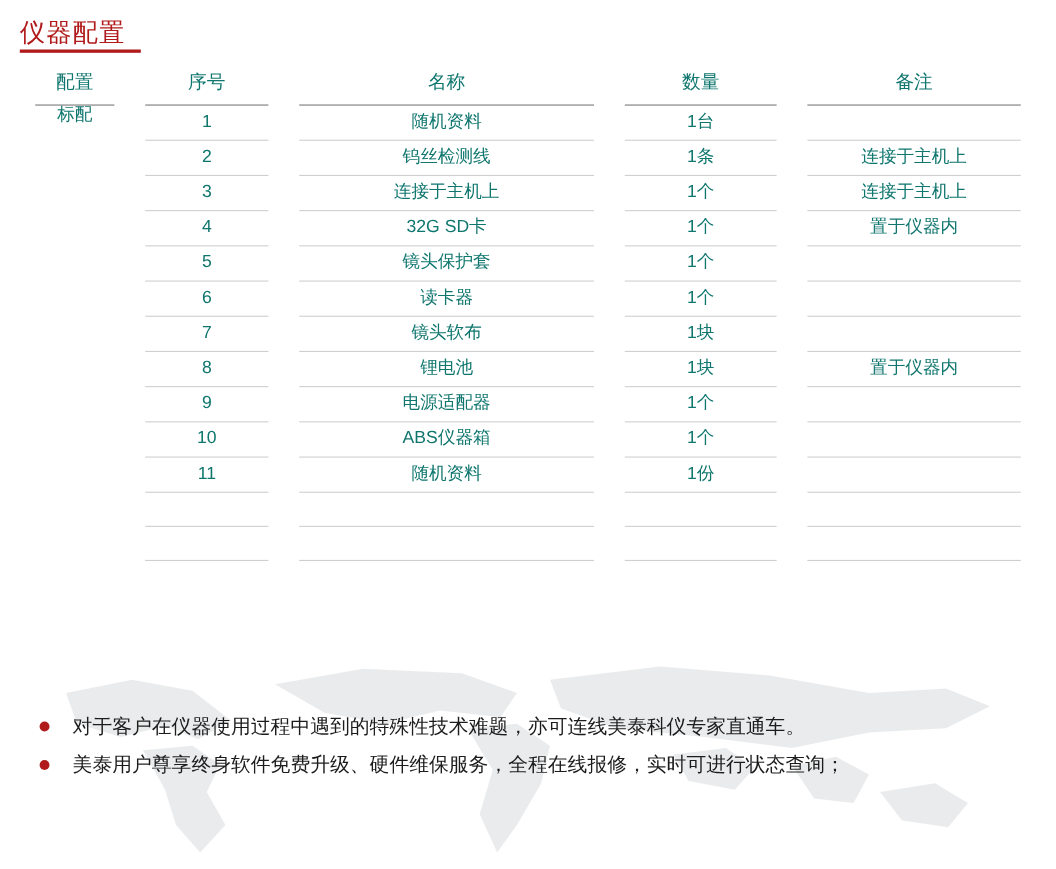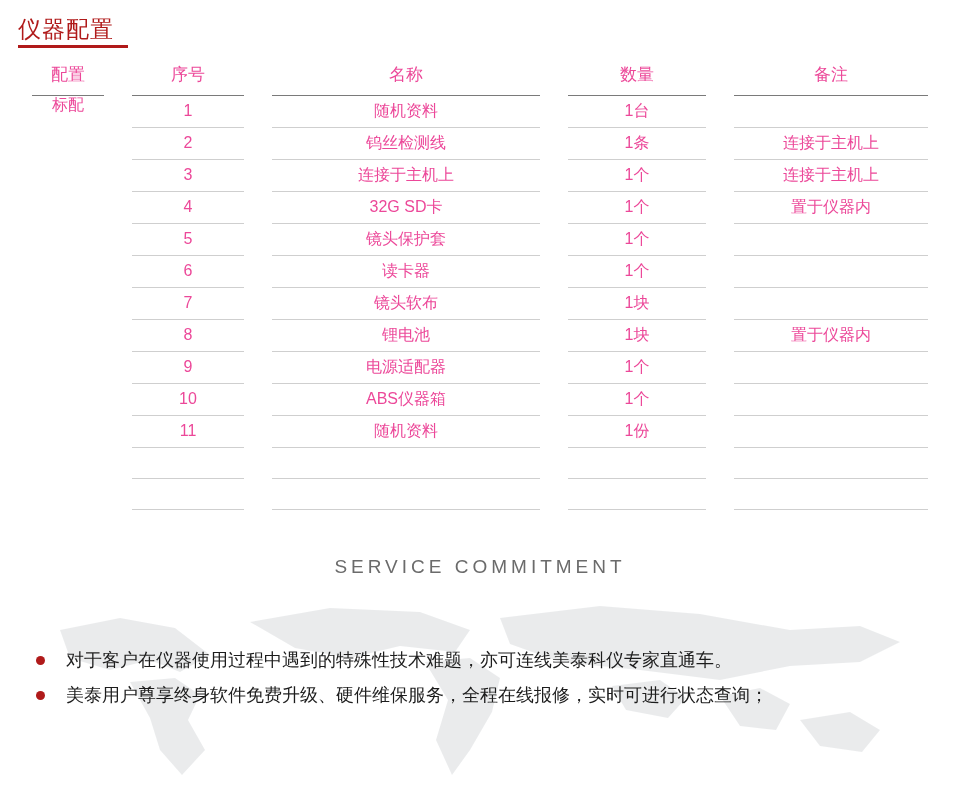--- a/index.html
+++ b/index.html
@@ -48,21 +48,21 @@
   .config-table col.c1 { width: 140px; }
   .config-table col.c2 { width: 296px; }
   .config-table col.c3 { width: 166px; }
   .config-table col.c4 { width: 222px; }
 
   .config-table th,
   .config-table td {
     text-align: center;
     vertical-align: middle;
     font-size: 16px;
-    color: #ec4899;
+    color: #0f766e;
     padding: 0;
     height: 31px;
     background-clip: padding-box;
   }
   .config-table th {
     font-weight: normal;
     font-size: 17px;
     height: 38px;
   }
   
@@ -370,21 +370,20 @@
           <span class="cell"></span>
         </td>
         <td>
           <span class="cell"></span>
         </td>
       </tr>
     </tbody>
 </table>
 
 <div class="service-block">
-  <div class="service-en">SERVICE COMMITMENT</div>
 </div>
 
 <div class="map-bg">
   <svg width="960" height="190" viewBox="0 0 960 190" xmlns="http://www.w3.org/2000/svg">
     <g fill="#9aa0a6">
 
       <path d="M60 30 L120 18 L175 28 L210 55 L180 72 L150 60 L110 70 L70 58 Z"></path>
       <path d="M130 82 L175 78 L200 95 L188 120 L205 150 L182 175 L160 150 L150 118 Z"></path>
       <path d="M250 22 L330 8 L420 12 L470 30 L455 52 L400 46 L350 58 L295 48 Z"></path>
       <path d="M425 62 L470 58 L500 78 L492 112 L470 150 L452 175 L436 140 L448 100 Z"></path>

